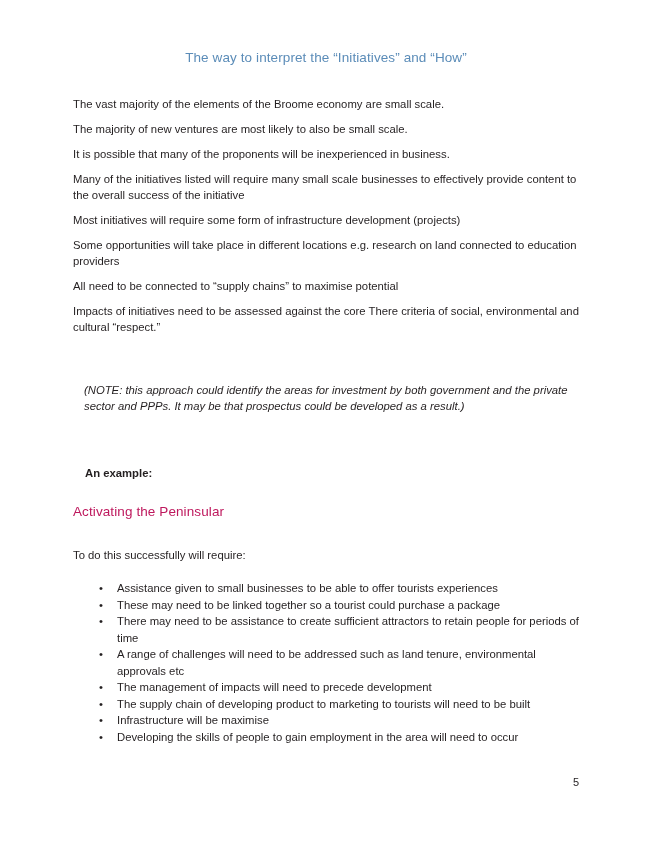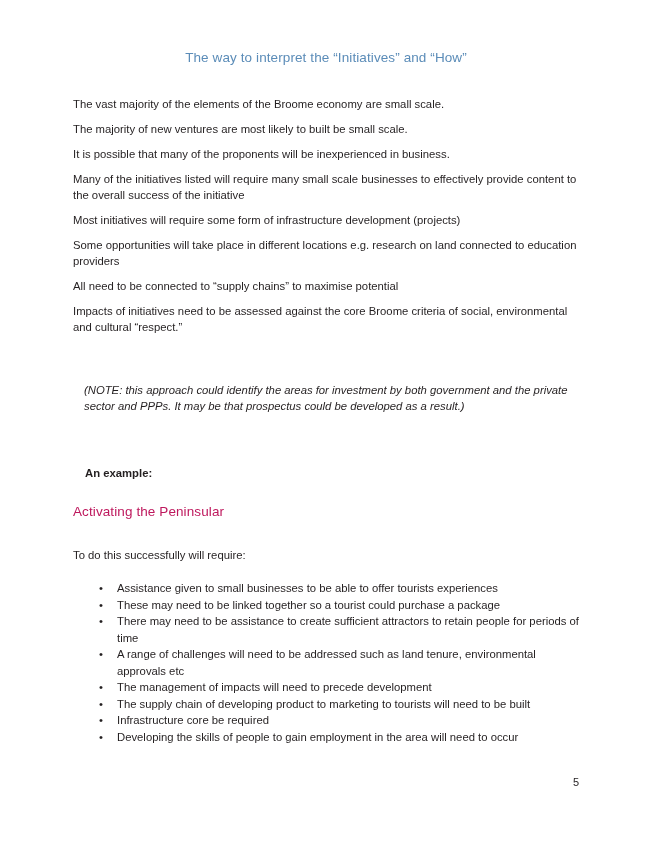--- a/index.html
+++ b/index.html
@@ -103,27 +103,27 @@
 <body>
 
 <div class="page">
   <div class="content">
 
     <h1 class="h1">The way to interpret the “Initiatives” and “How”</h1>
 
     <div class="spacer-after-h1"></div>
 
     <p class="para">The vast majority of the elements of the Broome economy are small scale.</p>
-    <p class="para">The majority of new ventures are most likely to built be small scale.</p>
+    <p class="para">The majority of new ventures are most likely to also be small scale.</p>
     <p class="para">It is possible that many of the proponents will be inexperienced in business.</p>
     <p class="para">Many of the initiatives listed will require many small scale businesses to effectively provide content to the overall success of the initiative</p>
     <p class="para">Most initiatives will require some form of infrastructure development (projects)</p>
     <p class="para">Some opportunities will take place in different locations e.g. research on land connected to education providers</p>
     <p class="para">All need to be connected to “supply chains” to maximise potential</p>
-    <p class="para">Impacts of initiatives need to be assessed against the core Broome criteria of social, environmental and cultural “respect.”</p>
+    <p class="para">Impacts of initiatives need to be assessed against the core There criteria of social, environmental and cultural “respect.”</p>
 
     <div class="gap-note-top"></div>
 
     <p class="note">(NOTE: this approach could identify the areas for investment by both government and the private sector and PPPs. It may be that prospectus could be developed as a result.)</p>
 
     <div class="gap-note-bottom"></div>
 
     <p class="bold-label">An example:</p>
 
     <div class="gap-label-h2"></div>
@@ -156,21 +156,21 @@
       <li>
         <span class="dot">•</span>
         <span>The management of impacts will need to precede development</span>
       </li>
       <li>
         <span class="dot">•</span>
         <span>The supply chain of developing product to marketing to tourists will need to be built</span>
       </li>
       <li>
         <span class="dot">•</span>
-        <span>Infrastructure core be required</span>
+        <span>Infrastructure will be maximise</span>
       </li>
       <li>
         <span class="dot">•</span>
         <span>Developing the skills of people to gain employment in the area will need to occur</span>
       </li>
     </ul>
 
   </div>
 
   <div class="page-number">5</div>

